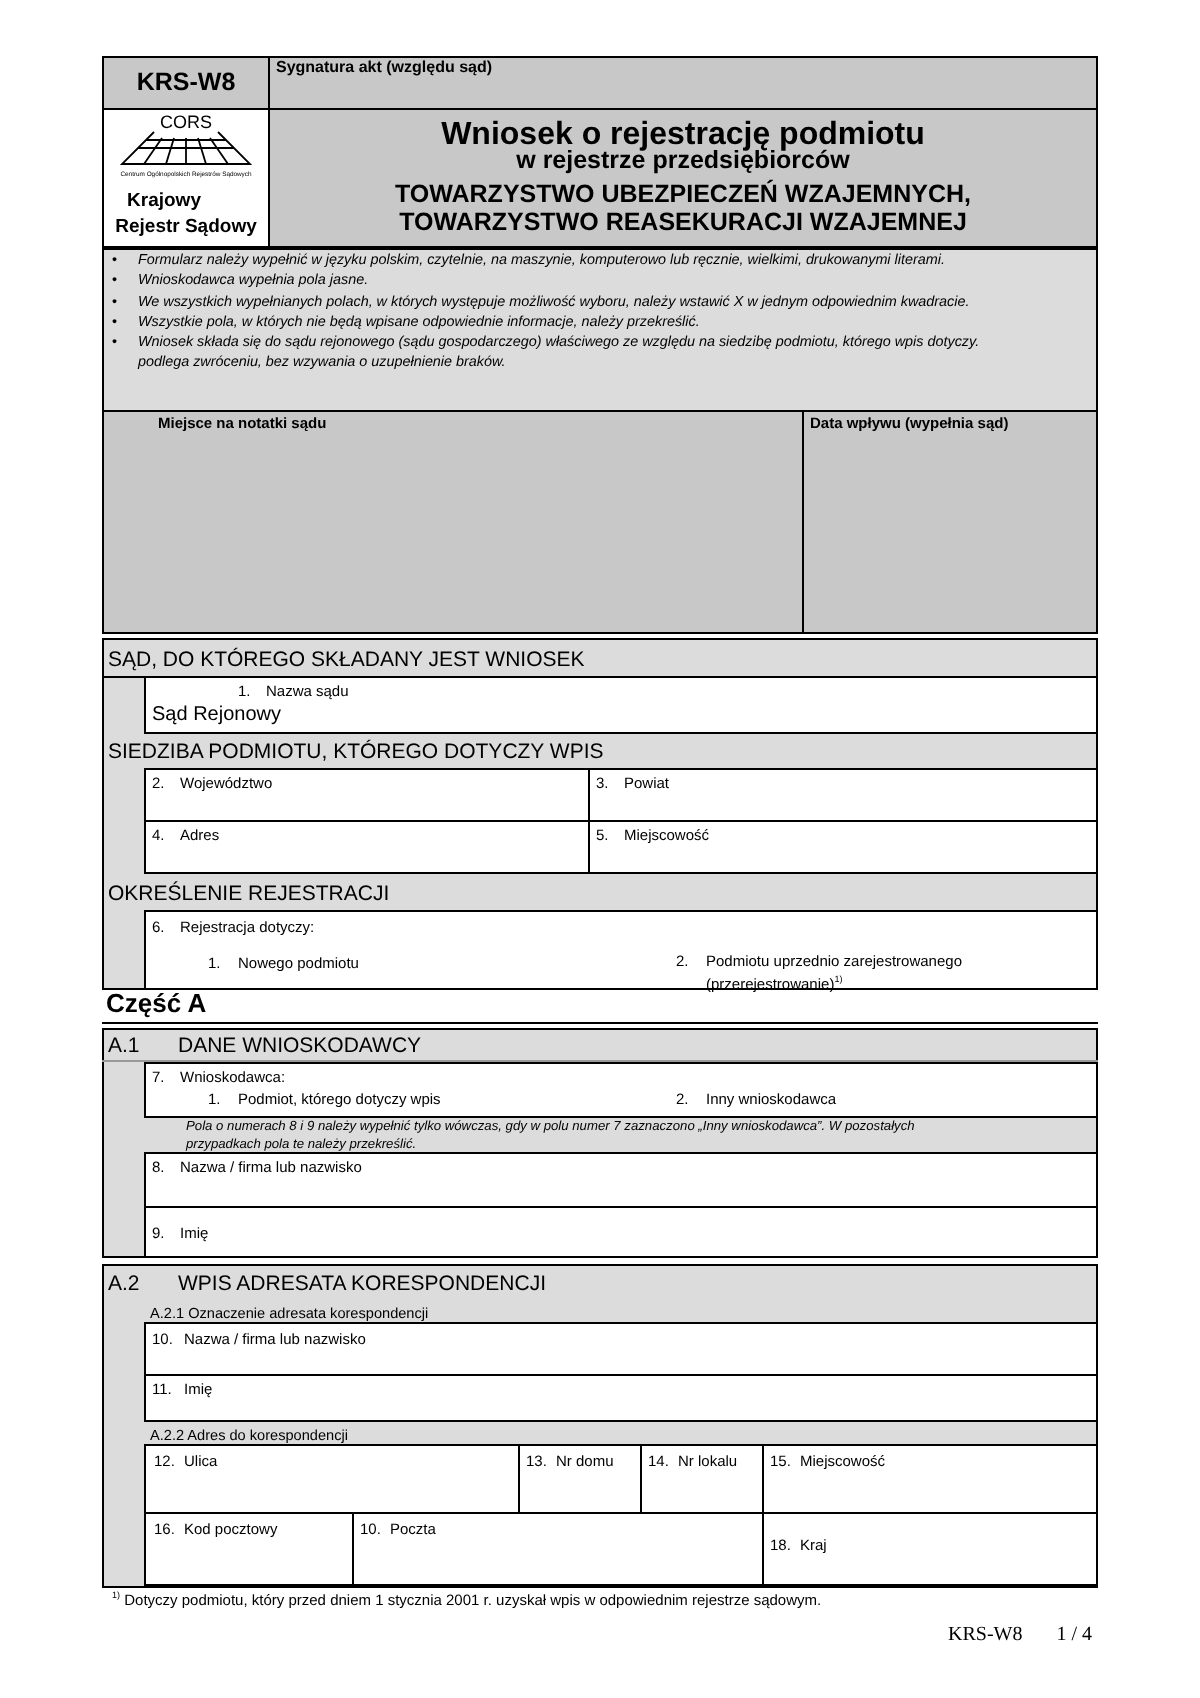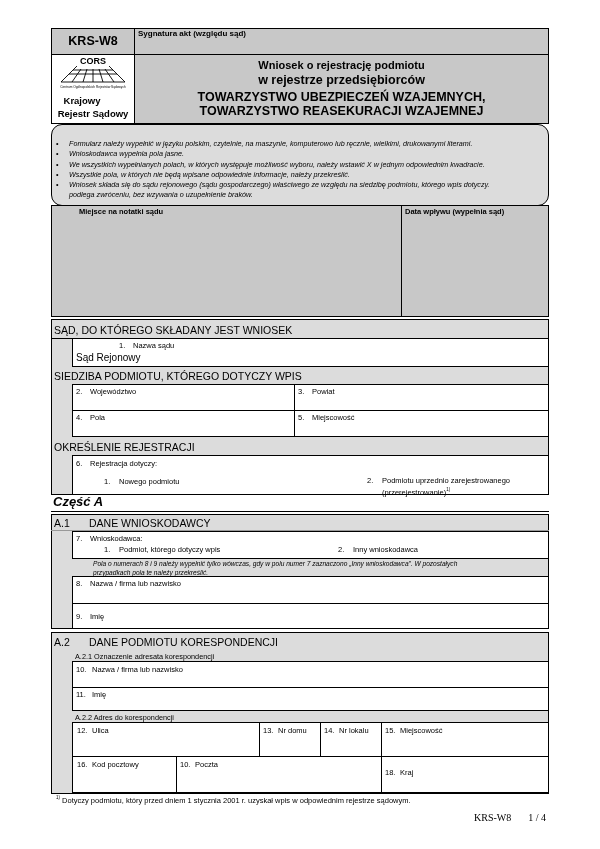--- a/index.html
+++ b/index.html
@@ -19,44 +19,44 @@
 </head>
 <body>
 
 <div class="abs gray b" style="left:51px;top:28px;width:84px;height:27px;border-width:1.5px;"></div>
 <div class="abs" style="left:51px;top:34px;width:84px;text-align:center;font-weight:bold;font-size:12.5px;">KRS-W8</div>
 
 <div class="abs gray b" style="left:134px;top:28px;width:415px;height:27px;border-width:1.5px;"></div>
 <div class="abs" style="left:138px;top:29px;font-size:8px;font-weight:bold;">Sygnatura akt (względu sąd)</div>
 
 <div class="abs white b" style="left:51px;top:54px;width:84px;height:70px;border-width:1.5px;"></div>
-<div class="abs" style="left:51px;top:56px;width:84px;text-align:center;font-weight:bold;font-size:9px;">CORS</div>
+<div class="abs" style="left:51px;top:56px;width:84px;text-align:center;font-weight:normal;font-size:9px;">CORS</div>
 <svg class="abs" style="left:57px;top:63px;" width="72" height="21" viewBox="0 0 72 21">
   <g stroke="#000" stroke-width="0.9" fill="none">
     <path d="M20 3 L4 19 L68 19 L52 3"></path>
     <line x1="12" y1="11" x2="60" y2="11"></line>
     <line x1="16" y1="7" x2="56" y2="7"></line>
     <line x1="15" y1="19" x2="24" y2="6"></line>
     <line x1="26" y1="19" x2="30" y2="6"></line>
     <line x1="36" y1="19" x2="36" y2="6"></line>
     <line x1="46" y1="19" x2="42" y2="6"></line>
     <line x1="57" y1="19" x2="48" y2="6"></line>
   </g>
 </svg>
 <div class="abs" style="left:53px;top:85px;width:80px;text-align:center;font-size:3.2px;white-space:nowrap;overflow:hidden;">Centrum Ogólnopolskich Rejestrów Sądowych</div>
 <div class="abs" style="left:51px;top:95px;width:62px;text-align:center;font-weight:bold;font-size:9.5px;">Krajowy</div>
 <div class="abs" style="left:51px;top:108px;width:84px;text-align:center;font-weight:bold;font-size:9.5px;">Rejestr Sądowy</div>
 
 <div class="abs gray b" style="left:134px;top:54px;width:415px;height:70px;border-width:1.5px;"></div>
-<div class="abs" style="left:134px;top:59px;width:415px;text-align:center;font-weight:bold;font-size:11px;">Wniosek o rejestrację podmiotu</div>
+<div class="abs" style="left:134px;top:59px;width:415px;text-align:center;font-weight:bold;font-size:16px;">Wniosek o rejestrację podmiotu</div>
 <div class="abs" style="left:134px;top:73px;width:415px;text-align:center;font-weight:bold;font-size:12.5px;">w rejestrze przedsiębiorców</div>
 <div class="abs" style="left:134px;top:90px;width:415px;text-align:center;font-weight:bold;font-size:12.5px;">TOWARZYSTWO UBEZPIECZEŃ WZAJEMNYCH,</div>
 <div class="abs" style="left:134px;top:104px;width:415px;text-align:center;font-weight:bold;font-size:12.5px;">TOWARZYSTWO REASEKURACJI WZAJEMNEJ</div>
 
-<div class="abs lgray b bullets" style="left:51px;top:124px;width:498px;height:82px;padding-top:14px;border-width:1.5px;border-radius:11px;">
+<div class="abs lgray b bullets" style="left:51px;top:124px;width:498px;height:82px;padding-top:0;border-width:1.5px;">
   <div>Formularz należy wypełnić w języku polskim, czytelnie, na maszynie, komputerowo lub ręcznie, wielkimi, drukowanymi literami.</div>
   <div>Wnioskodawca wypełnia pola jasne.</div>
   <div>We wszystkich wypełnianych polach, w których występuje możliwość wyboru, należy wstawić X w jednym odpowiednim kwadracie.</div>
   <div>Wszystkie pola, w których nie będą wpisane odpowiednie informacje, należy przekreślić.</div>
   <div>Wniosek składa się do sądu rejonowego (sądu gospodarczego) właściwego ze względu na siedzibę podmiotu, którego wpis dotyczy.</div>
   <div class="cont">podlega zwróceniu, bez wzywania o uzupełnienie braków.</div>
 </div>
 <style>.bullets div.cont::before{content:"";}</style>
 
 <div class="abs gray b" style="left:51px;top:205px;width:351px;height:112px;border-width:1.5px;"></div>
@@ -71,34 +71,34 @@
 <div class="abs white b" style="left:72px;top:338px;width:477px;height:29px;"></div>
 <div class="abs lbl" style="left:76px;top:341px;margin-left:43px;"><span class="num">1.</span><span>Nazwa sądu</span></div>
 <div class="abs" style="left:76px;top:352px;font-size:10px;">Sąd Rejonowy</div>
 
 <div class="abs sec" style="left:54px;top:370px;">SIEDZIBA PODMIOTU, KTÓREGO DOTYCZY WPIS</div>
 <div class="abs white b" style="left:72px;top:384px;width:223px;height:27px;"></div>
 <div class="abs lbl" style="left:76px;top:387px;"><span class="num">2.</span><span>Województwo</span></div>
 <div class="abs white b" style="left:294px;top:384px;width:255px;height:27px;"></div>
 <div class="abs lbl" style="left:298px;top:387px;"><span class="num">3.</span><span>Powiat</span></div>
 <div class="abs white b" style="left:72px;top:410px;width:223px;height:27px;"></div>
-<div class="abs lbl" style="left:76px;top:413px;"><span class="num">4.</span><span>Pola</span></div>
+<div class="abs lbl" style="left:76px;top:413px;"><span class="num">4.</span><span>Adres</span></div>
 <div class="abs white b" style="left:294px;top:410px;width:255px;height:27px;"></div>
 <div class="abs lbl" style="left:298px;top:413px;"><span class="num">5.</span><span>Miejscowość</span></div>
 
 <div class="abs sec" style="left:54px;top:441px;">OKREŚLENIE REJESTRACJI</div>
 <div class="abs white b" style="left:72px;top:455px;width:477px;height:39px;border-bottom:none;"></div>
 <div class="abs lbl" style="left:76px;top:459px;"><span class="num">6.</span><span>Rejestracja dotyczy:</span></div>
 <div class="abs lbl" style="left:104px;top:477px;"><span class="num" style="width:15px;">1.</span><span>Nowego podmiotu</span></div>
-<div class="abs lbl" style="left:338px;top:477px;line-height:8.5px;margin-left:29px;">
+<div class="abs lbl" style="left:338px;top:477px;line-height:8.5px;">
   <span class="num" style="width:15px;vertical-align:top;">2.</span><span style="display:inline-block;"><span>Podmiotu uprzednio zarejestrowanego</span><br><span>(przerejestrowanie)</span><sup style="font-size:4.5px;">1)</sup></span>
 </div>
 
 <div class="abs" style="left:51px;top:494px;width:498px;border-top:1.5px solid #000;"></div>
-<div class="abs" style="left:53px;top:494px;font-size:13px;font-weight:bold;font-style:italic;">Część A</div>
+<div class="abs" style="left:53px;top:494px;font-size:13px;font-weight:bold;">Część A</div>
 <div class="abs" style="left:51px;top:511px;width:498px;border-top:1px solid #000;"></div>
 
 <div class="abs lgray" style="left:51px;top:514px;width:498px;height:115px;border:1.5px solid #000;"></div>
 <div class="abs sec" style="left:54px;top:517px;">A.1</div>
 <div class="abs sec" style="left:89px;top:517px;">DANE WNIOSKODAWCY</div>
 <div class="abs" style="left:51px;top:530px;width:498px;border-top:1px solid #999;"></div>
 
 <div class="abs white b" style="left:72px;top:531px;width:477px;height:28px;"></div>
 <div class="abs lbl" style="left:76px;top:534px;"><span class="num">7.</span><span>Wnioskodawca:</span></div>
 <div class="abs lbl" style="left:104px;top:545px;"><span class="num" style="width:15px;">1.</span><span>Podmiot, którego dotyczy wpis</span></div>
@@ -109,21 +109,21 @@
   <div>przypadkach pola te należy przekreślić.</div>
 </div>
 
 <div class="abs white b" style="left:72px;top:576px;width:477px;height:28px;"></div>
 <div class="abs lbl" style="left:76px;top:579px;"><span class="num">8.</span><span>Nazwa / firma lub nazwisko</span></div>
 <div class="abs white b" style="left:72px;top:603px;width:477px;height:26px;"></div>
 <div class="abs lbl" style="left:76px;top:612px;"><span class="num">9.</span><span>Imię</span></div>
 
 <div class="abs lgray" style="left:51px;top:632px;width:498px;height:162px;border:1.5px solid #000;"></div>
 <div class="abs sec" style="left:54px;top:636px;">A.2</div>
-<div class="abs sec" style="left:89px;top:636px;">DANE PODMIOTU KORESPONDENCJI</div>
+<div class="abs sec" style="left:89px;top:636px;">WPIS ADRESATA KORESPONDENCJI</div>
 <div class="abs lbl" style="left:75px;top:652px;font-size:7.3px;">A.2.1 Oznaczenie adresata korespondencji</div>
 
 <div class="abs white b" style="left:72px;top:661px;width:477px;height:27px;"></div>
 <div class="abs lbl" style="left:76px;top:665px;"><span class="num" style="width:16px;">10.</span><span>Nazwa / firma lub nazwisko</span></div>
 <div class="abs white b" style="left:72px;top:687px;width:477px;height:24px;"></div>
 <div class="abs lbl" style="left:76px;top:690px;"><span class="num" style="width:16px;">11.</span><span>Imię</span></div>
 
 <div class="abs lbl" style="left:75px;top:713px;font-size:7.3px;">A.2.2 Adres do korespondencji</div>
 
 <div class="abs white b" style="left:72px;top:722px;width:188px;height:35px;"></div>

